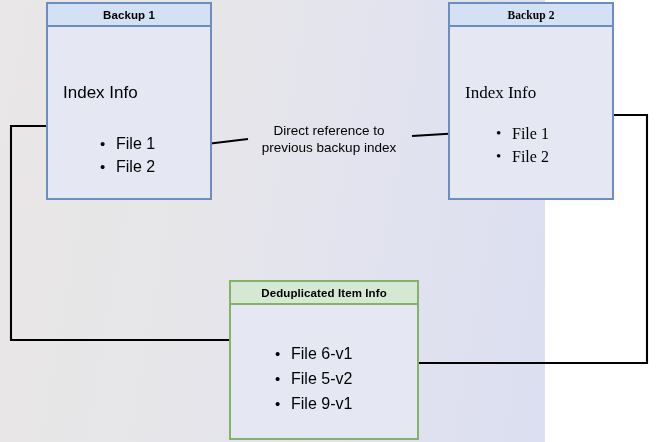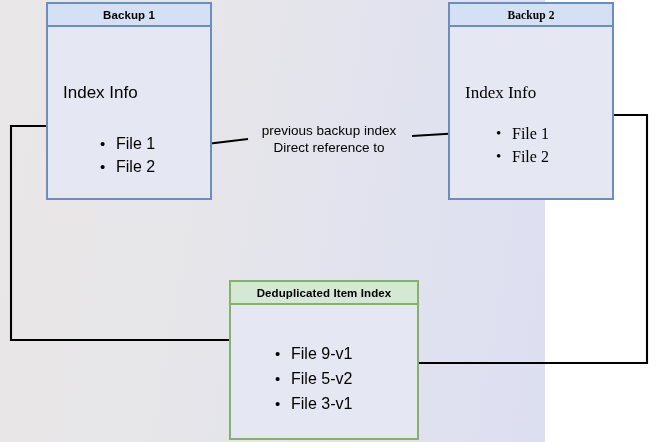--- a/index.html
+++ b/index.html
@@ -140,28 +140,28 @@
     <div class="box-body">
       <div class="index-title">Index Info</div>
       <ul class="file-list" style="left:44px; top:95px;">
         <li>File 1</li>
         <li>File 2</li>
       </ul>
     </div>
   </div>
 
   <div class="box green" style="left:229px; top:280px; width:190px; height:160px;">
-    <div class="box-header">Deduplicated Item Index</div>
+    <div class="box-header">Deduplicated Item Info</div>
     <div class="box-body">
       <ul class="file-list dedup-list" style="left:42px; top:36px;">
+        <li>File 6-v1</li>
+        <li>File 5-v2</li>
         <li>File 9-v1</li>
-        <li>File 5-v2</li>
-        <li>File 3-v1</li>
       </ul>
     </div>
   </div>
 
   <div class="center-label">
+    <div>Direct reference to</div>
     <div>previous backup index</div>
-    <div>Direct reference to</div>
   </div>
 
 </div>
 
 </body></html>

